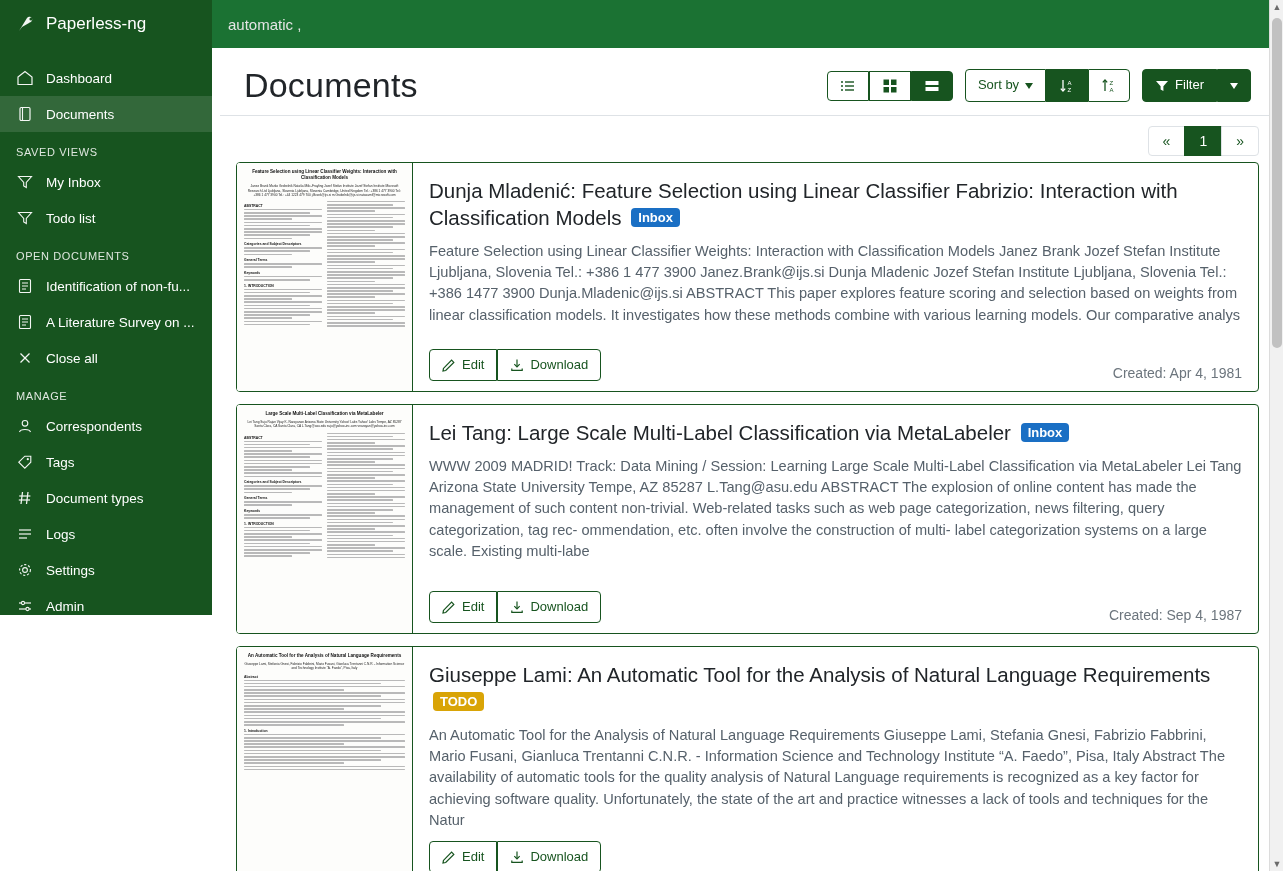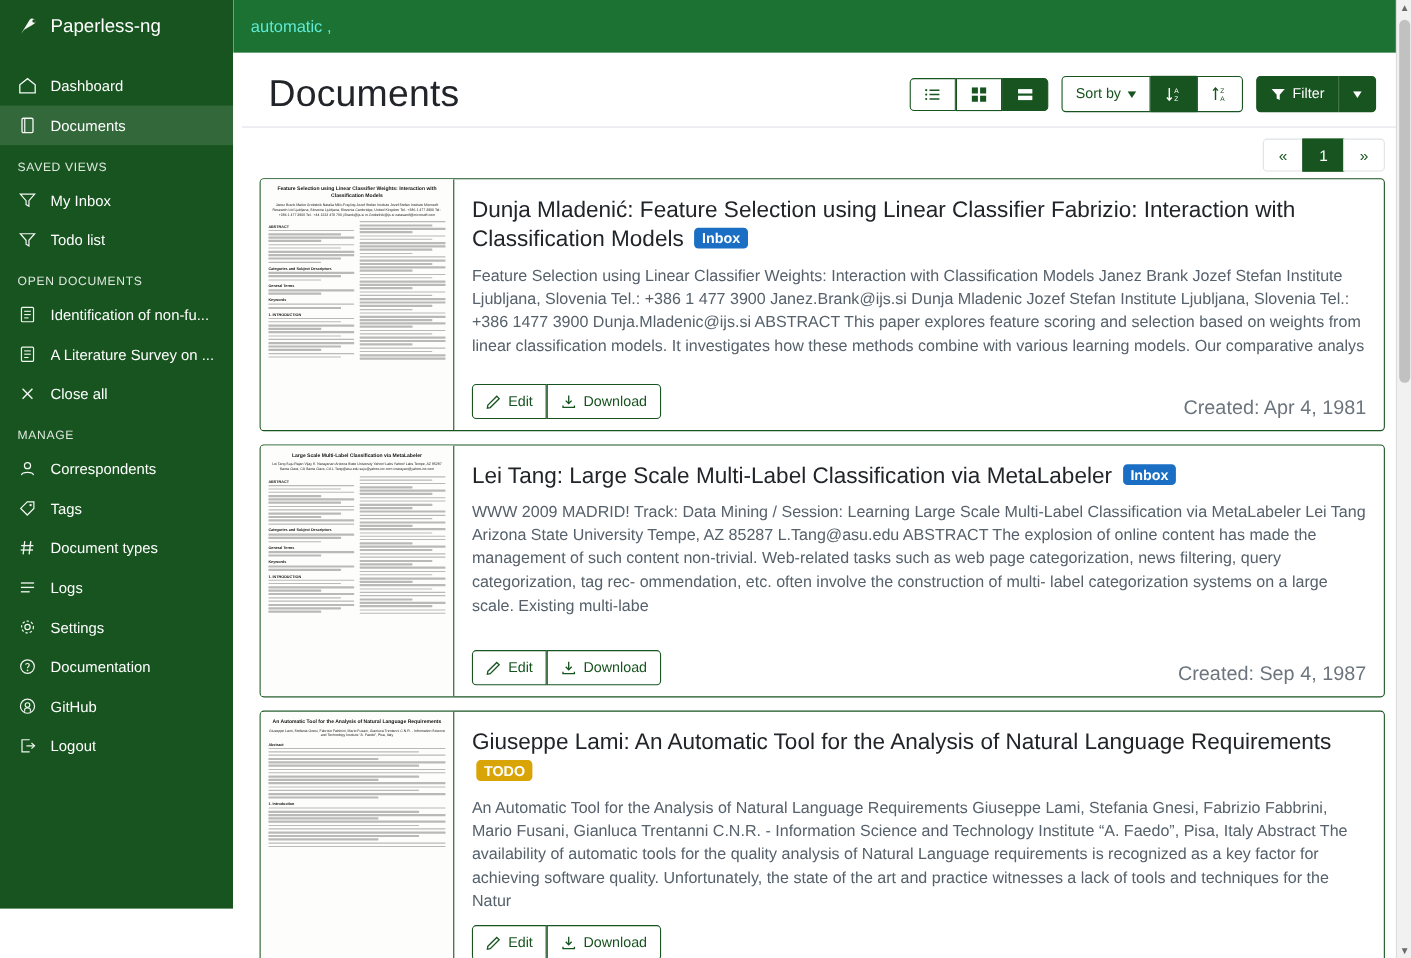--- a/index.html
+++ b/index.html
@@ -12,21 +12,21 @@
     color: #212529;
   }
   .app { display: flex; width: 1283px; height: 871px; position: relative; }
 
   
   .sidebar {
     width: 212px;
     background: #17541f;
     color: #ffffff;
     flex: 0 0 212px;
-    height: 826px;
+    height: 615px;
     overflow: hidden;
   }
   .brand {
     height: 48px;
     display: flex;
     align-items: center;
     gap: 10px;
     padding: 0 16px;
     font-size: 17px;
     color: #fff;
@@ -65,21 +65,21 @@
   .topbar {
     height: 48px;
     background: #1b7233;
     display: flex;
     align-items: center;
     padding: 0 16px;
     color: #fff;
   }
   .topbar .search-text {
     font-size: 15px;
-    color: #5eead4;
+    color: #e5e5e5;
     text-align: center;
   }
   .content {
     position: absolute;
     top: 48px; left: 0; right: 0; bottom: 0;
     overflow: hidden;
     background: #fff;
   }
   .page-head {
     display: flex;
@@ -226,21 +226,21 @@
     flex: 1 1 auto;
   }
   .doc-footer {
     display: flex;
     align-items: flex-end;
     justify-content: space-between;
     padding-top: 10px;
   }
   .doc-actions { display: flex; }
   .created {
-    font-size: 18px;
+    font-size: 14px;
     color: #6c757d;
   }
 
   .scroll-track {
     position: absolute;
     top: 0; right: 0;
     width: 14px;
     height: 871px;
     background: #f1f1f1;
     border-left: 1px solid #dcdcdc;
@@ -391,20 +391,31 @@
         <span class="label">Logs</span>
       </div>
       <div class="nav-item">
         <span class="ico">
           <svg width="18" height="18" viewBox="0 0 18 18">
               <circle cx="9" cy="9" r="2.4" fill="none" stroke="#fff" stroke-width="1.1"></circle>
               <circle cx="9" cy="9" r="5.4" fill="none" stroke="#fff" stroke-width="1.1" stroke-dasharray="2.2 1.8"></circle>
             </svg>
         </span>
         <span class="label">Settings</span>
+      </div>
+      <div class="nav-item">
+        <span class="ico">
+          <svg width="18" height="18" viewBox="0 0 18 18">
+              <line x1="3" y1="6" x2="15" y2="6" stroke="#fff" stroke-width="1.2"></line>
+              <line x1="3" y1="12" x2="15" y2="12" stroke="#fff" stroke-width="1.2"></line>
+              <circle cx="7" cy="6" r="1.6" fill="#17541f" stroke="#fff" stroke-width="1.1"></circle>
+              <circle cx="11.5" cy="12" r="1.6" fill="#17541f" stroke="#fff" stroke-width="1.1"></circle>
+            </svg>
+        </span>
+        <span class="label">Admin</span>
       </div>
 
       <div class="nav-item">
         <span class="ico">
           <svg width="18" height="18" viewBox="0 0 18 18">
               <circle cx="9" cy="9" r="6.2" fill="none" stroke="#fff" stroke-width="1.1"></circle>
               <path d="M7.3 7.2 C7.4 5.8 10.6 5.8 10.6 7.6 C10.6 9 9 9 9 10.4" fill="none" stroke="#fff" stroke-width="1.1"></path>
               <circle cx="9" cy="12.4" r=".8" fill="#fff"></circle>
             </svg>
         </span>

